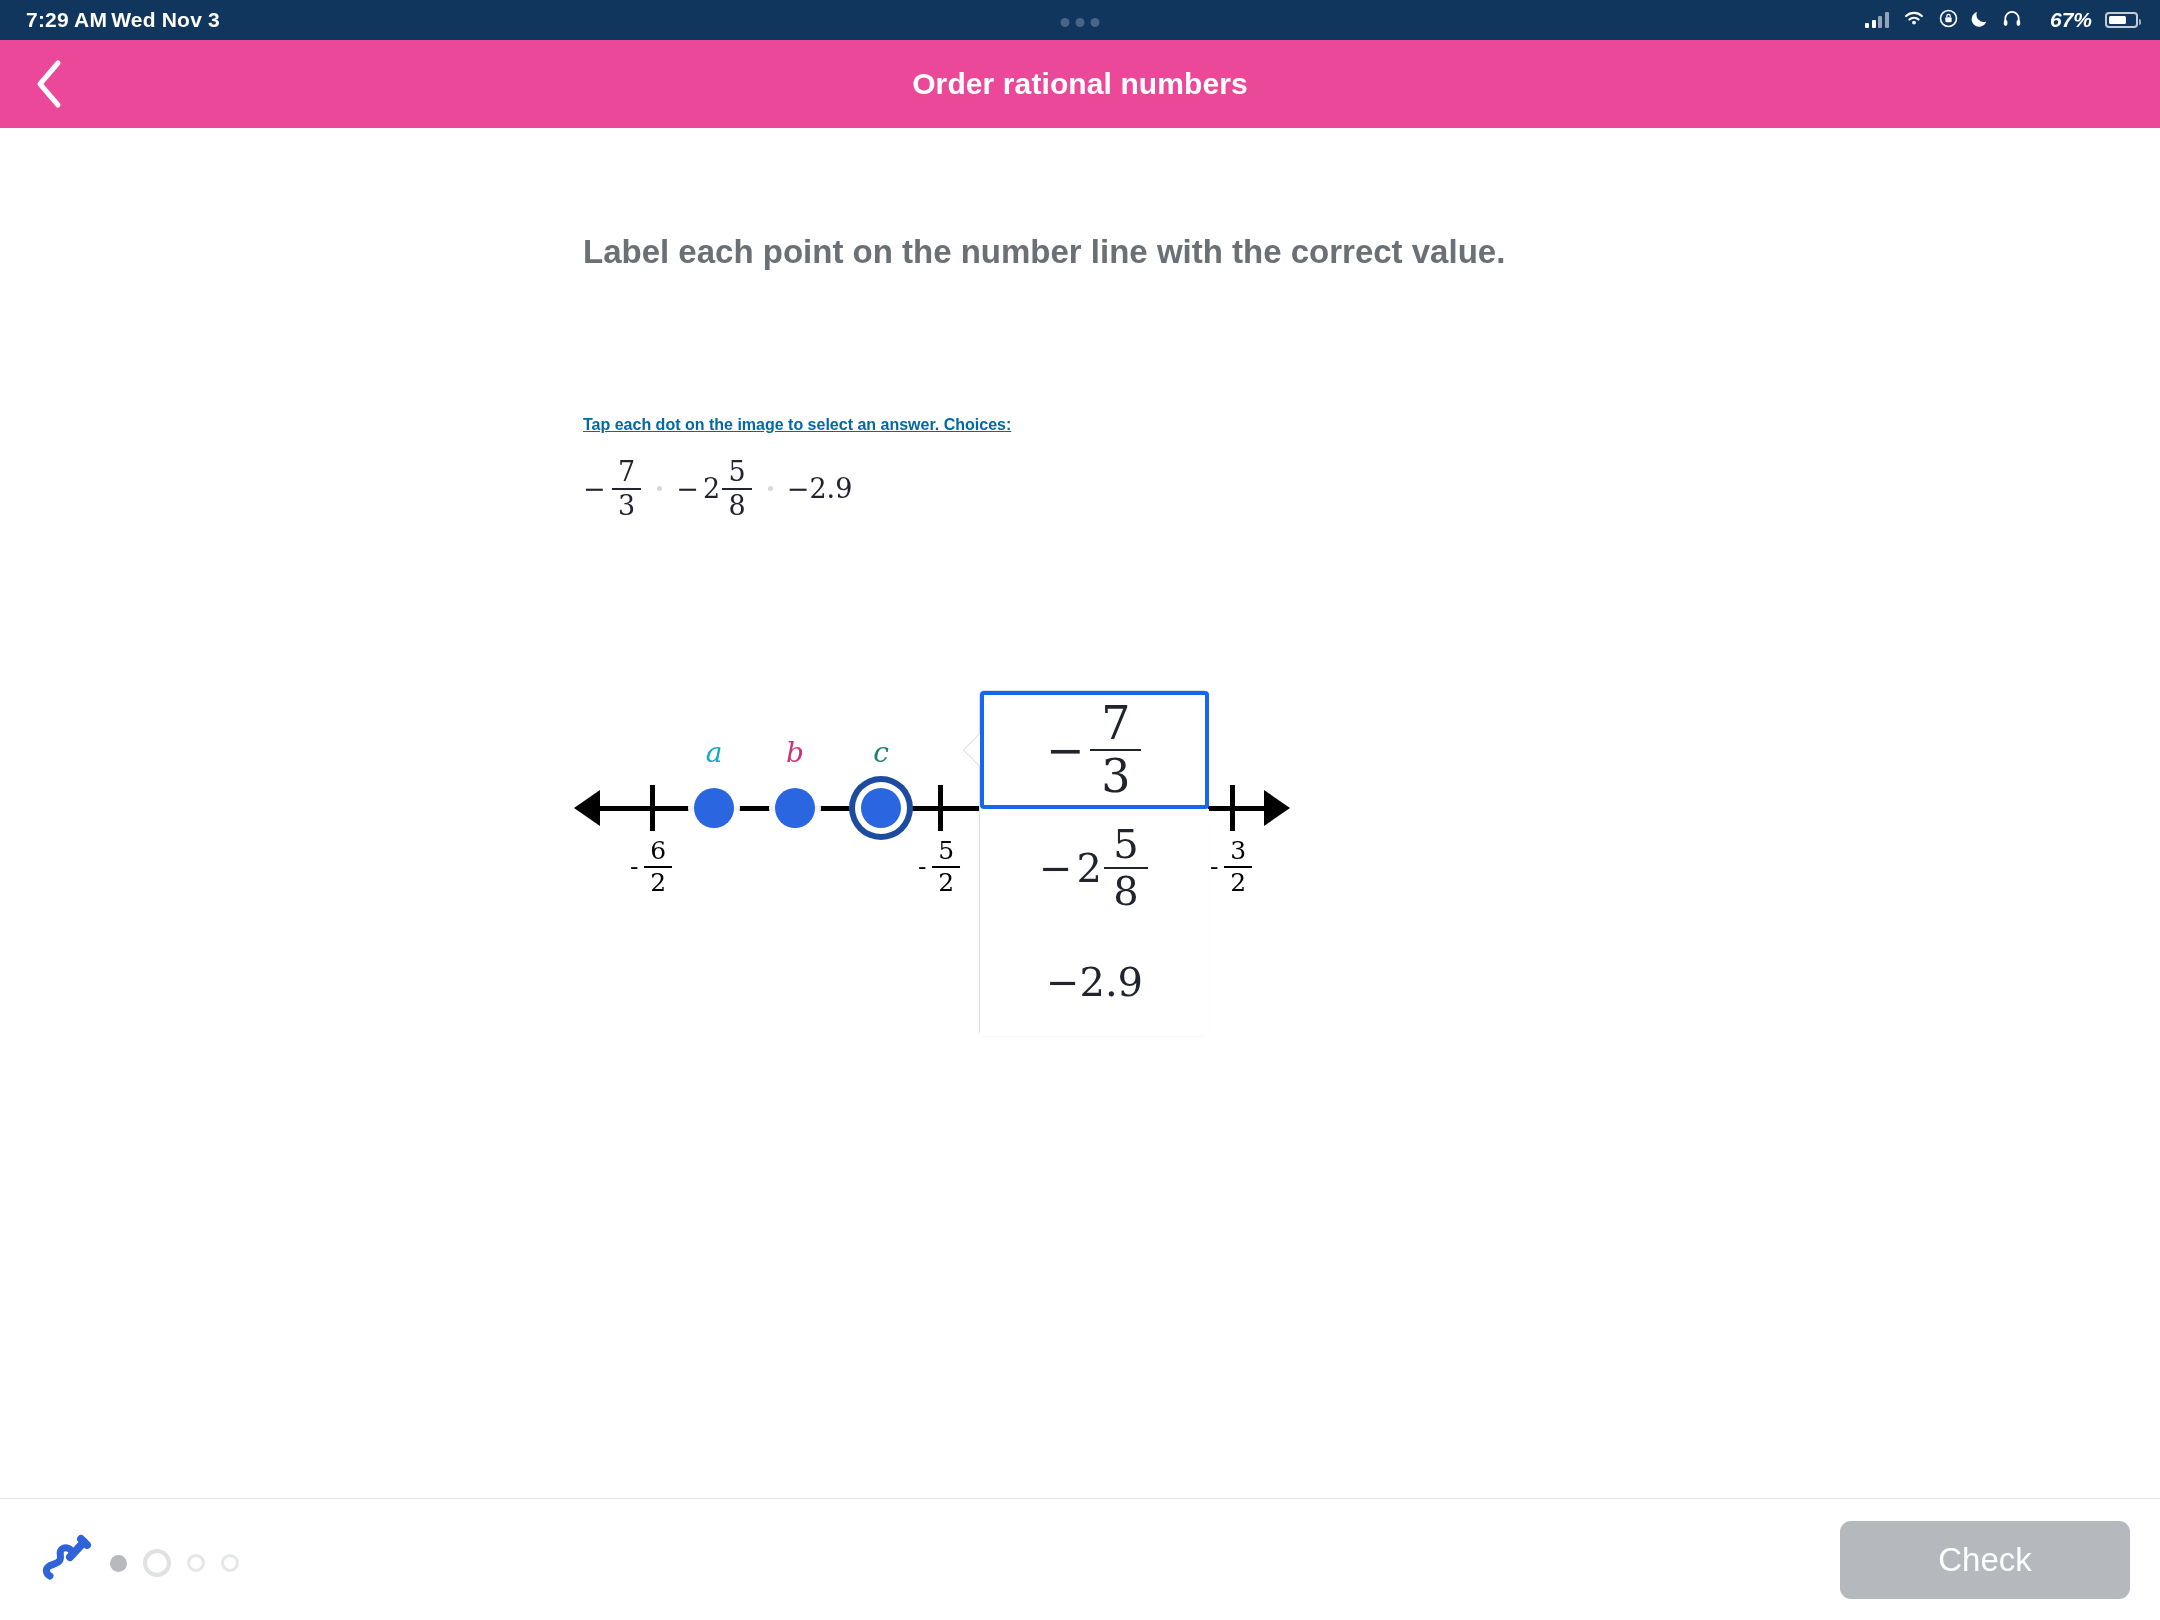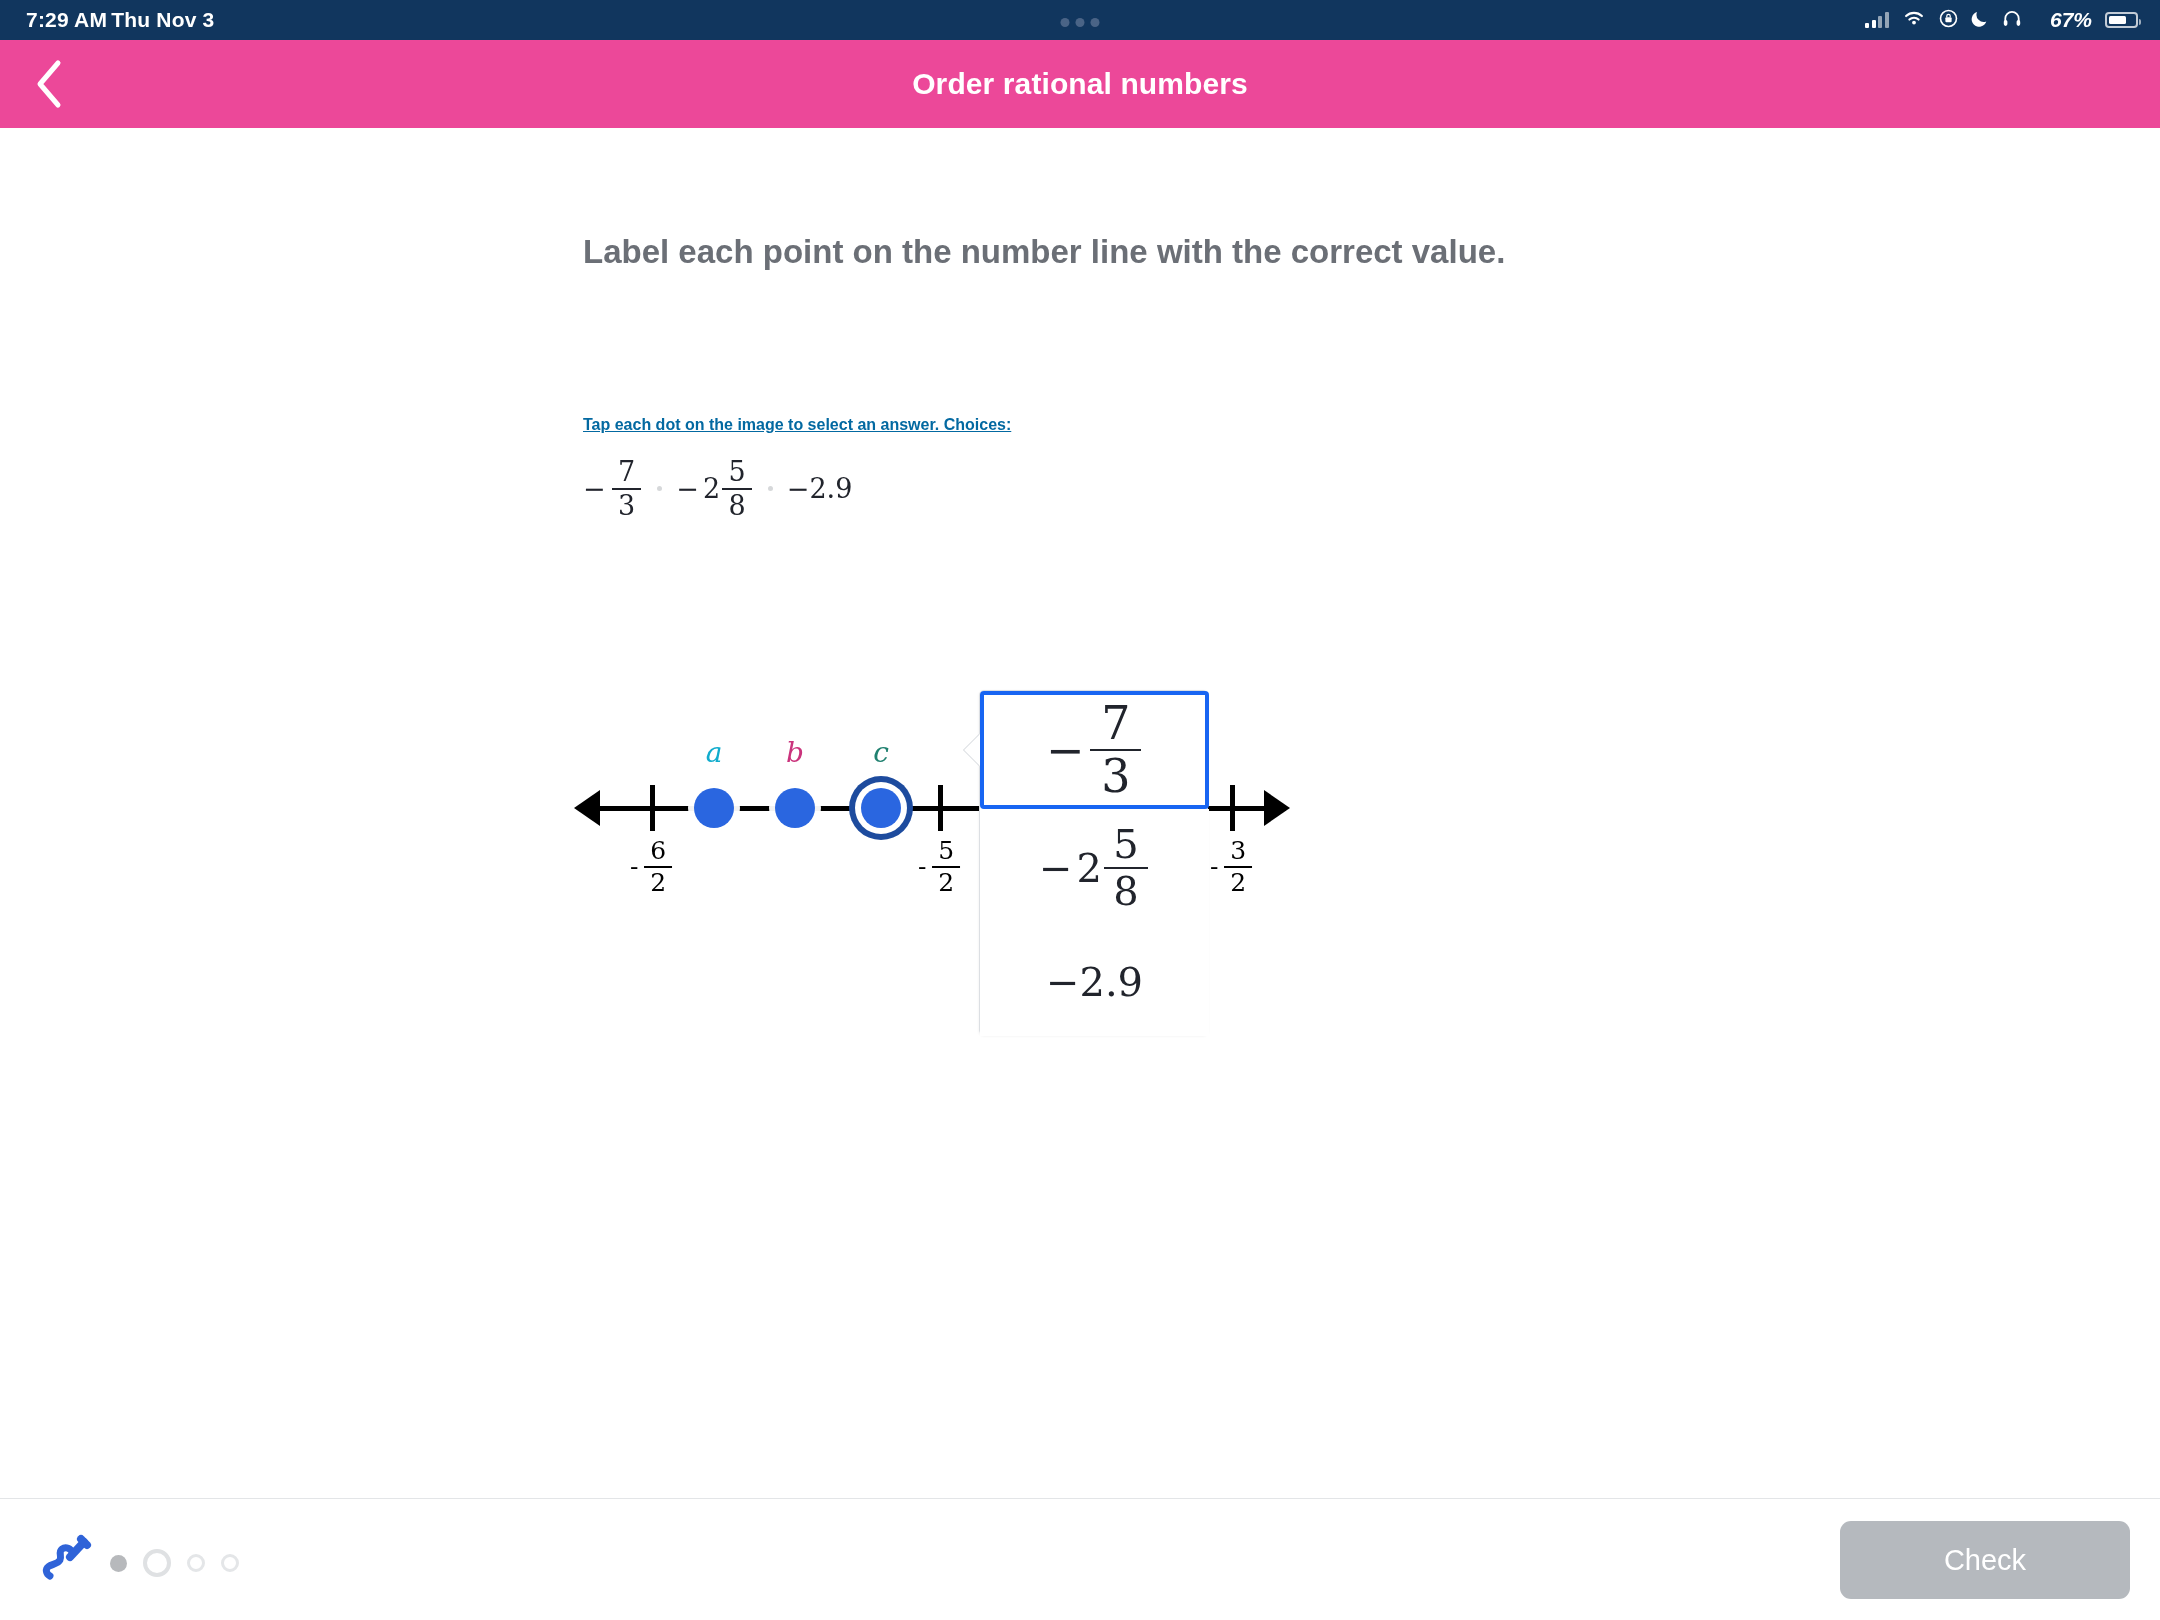--- a/index.html
+++ b/index.html
@@ -207,32 +207,32 @@
     display: flex; align-items: center; gap: 16px;
   }
   .pdot { border-radius: 50%; display: block; }
   .pdot.done   { width: 17px; height: 17px; background: #b7b9bc; }
   .pdot.current{ width: 28px; height: 28px; border: 4px solid #dfe1e3; background: #fff; }
   .pdot.todo   { width: 18px; height: 18px; border: 3px solid #e4e6e8; background: #fff; }
   #check-button {
     position: absolute; right: 30px; top: 22px;
     width: 290px; height: 78px; border-radius: 11px;
     background: #b5b9be; border: none;
-    color: #ffffff; font-size: 29px;
+    color: #ffffff; font-size: 33px;
     font-family: "Liberation Sans", sans-serif;
     cursor: default;
   }
 </style>
 </head>
 <body>
 
 <div id="status-bar">
   <div class="status-left">
     <span class="status-time">7:29 AM</span>
-    <span class="status-date">Thu Nov 3</span>
+    <span class="status-date">Wed Nov 3</span>
   </div>
 
   <div class="status-dots-center">
     <i></i>
       <i></i>
       <i></i>
   </div>
 
   <div class="status-right">
     <span class="sig-bars">

